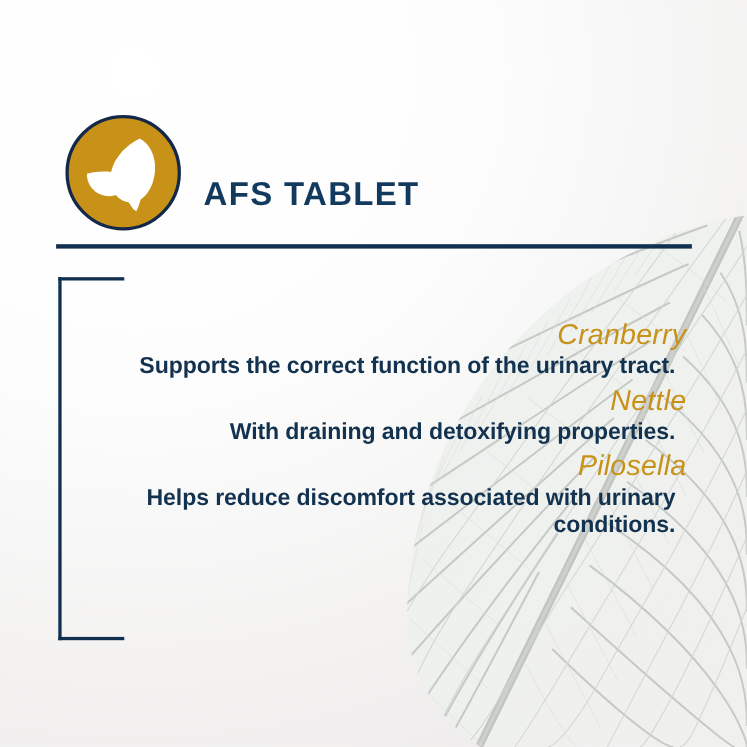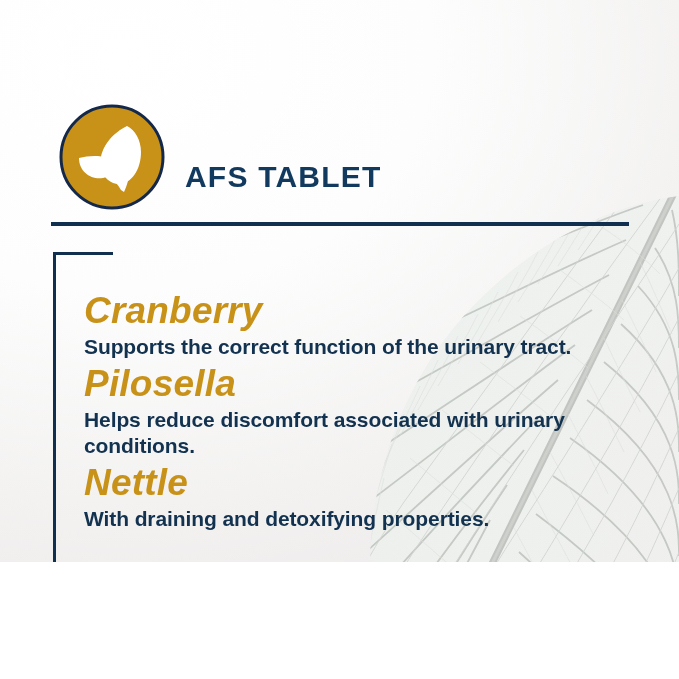--- a/index.html
+++ b/index.html
@@ -9,24 +9,25 @@
   body {
     width: 679px;
     height: 679px;
     font-family: "Liberation Sans", sans-serif;
     overflow: hidden;
   }
 
   #card {
     position: relative;
     width: 679px;
-    height: 562px;
+    height: 679px;
     background:
       radial-gradient(120% 110% at 18% 10%, #ffffff 0%, #fdfdfd 38%, #f3f2f1 72%, #eceaea 100%);
     overflow: hidden;
+    text-align: right;
   }
 
   
   #leaf-bg {
     position: absolute;
     left: 0; top: 0;
     width: 679px; height: 679px;
     pointer-events: none;
   }
 
@@ -91,23 +92,23 @@
 
   
   #ingredients {
     position: absolute;
     left: 84px;
     top: 288px;
     width: 540px;
   }
   .ing-block { margin-bottom: 2px; }
   .ing-name {
-    font-size: 37px;
+    font-size: 26px;
     font-style: italic;
-    font-weight: 700;
+    font-weight: 400;
     color: #C89219;
     line-height: 1.24;
     letter-spacing: 0.2px;
   }
   .ing-desc {
     font-size: 21px;
     font-weight: 700;
     color: #12324F;
     line-height: 1.21;
     letter-spacing: -0.1px;
@@ -257,23 +258,23 @@
   </div>
 
   <div id="ingredients">
 
     <div class="ing-block">
       <div class="ing-name">Cranberry</div>
       <div class="ing-desc">Supports the correct function of the urinary tract.</div>
     </div>
 
     <div class="ing-block">
+      <div class="ing-name">Nettle</div>
+      <div class="ing-desc">With draining and detoxifying properties.</div>
+    </div>
+
+    <div class="ing-block">
       <div class="ing-name">Pilosella</div>
       <div class="ing-desc">Helps reduce discomfort associated with urinary conditions.</div>
     </div>
 
-    <div class="ing-block">
-      <div class="ing-name">Nettle</div>
-      <div class="ing-desc">With draining and detoxifying properties.</div>
-    </div>
-
   </div>
 </div>
 
 </body></html>

